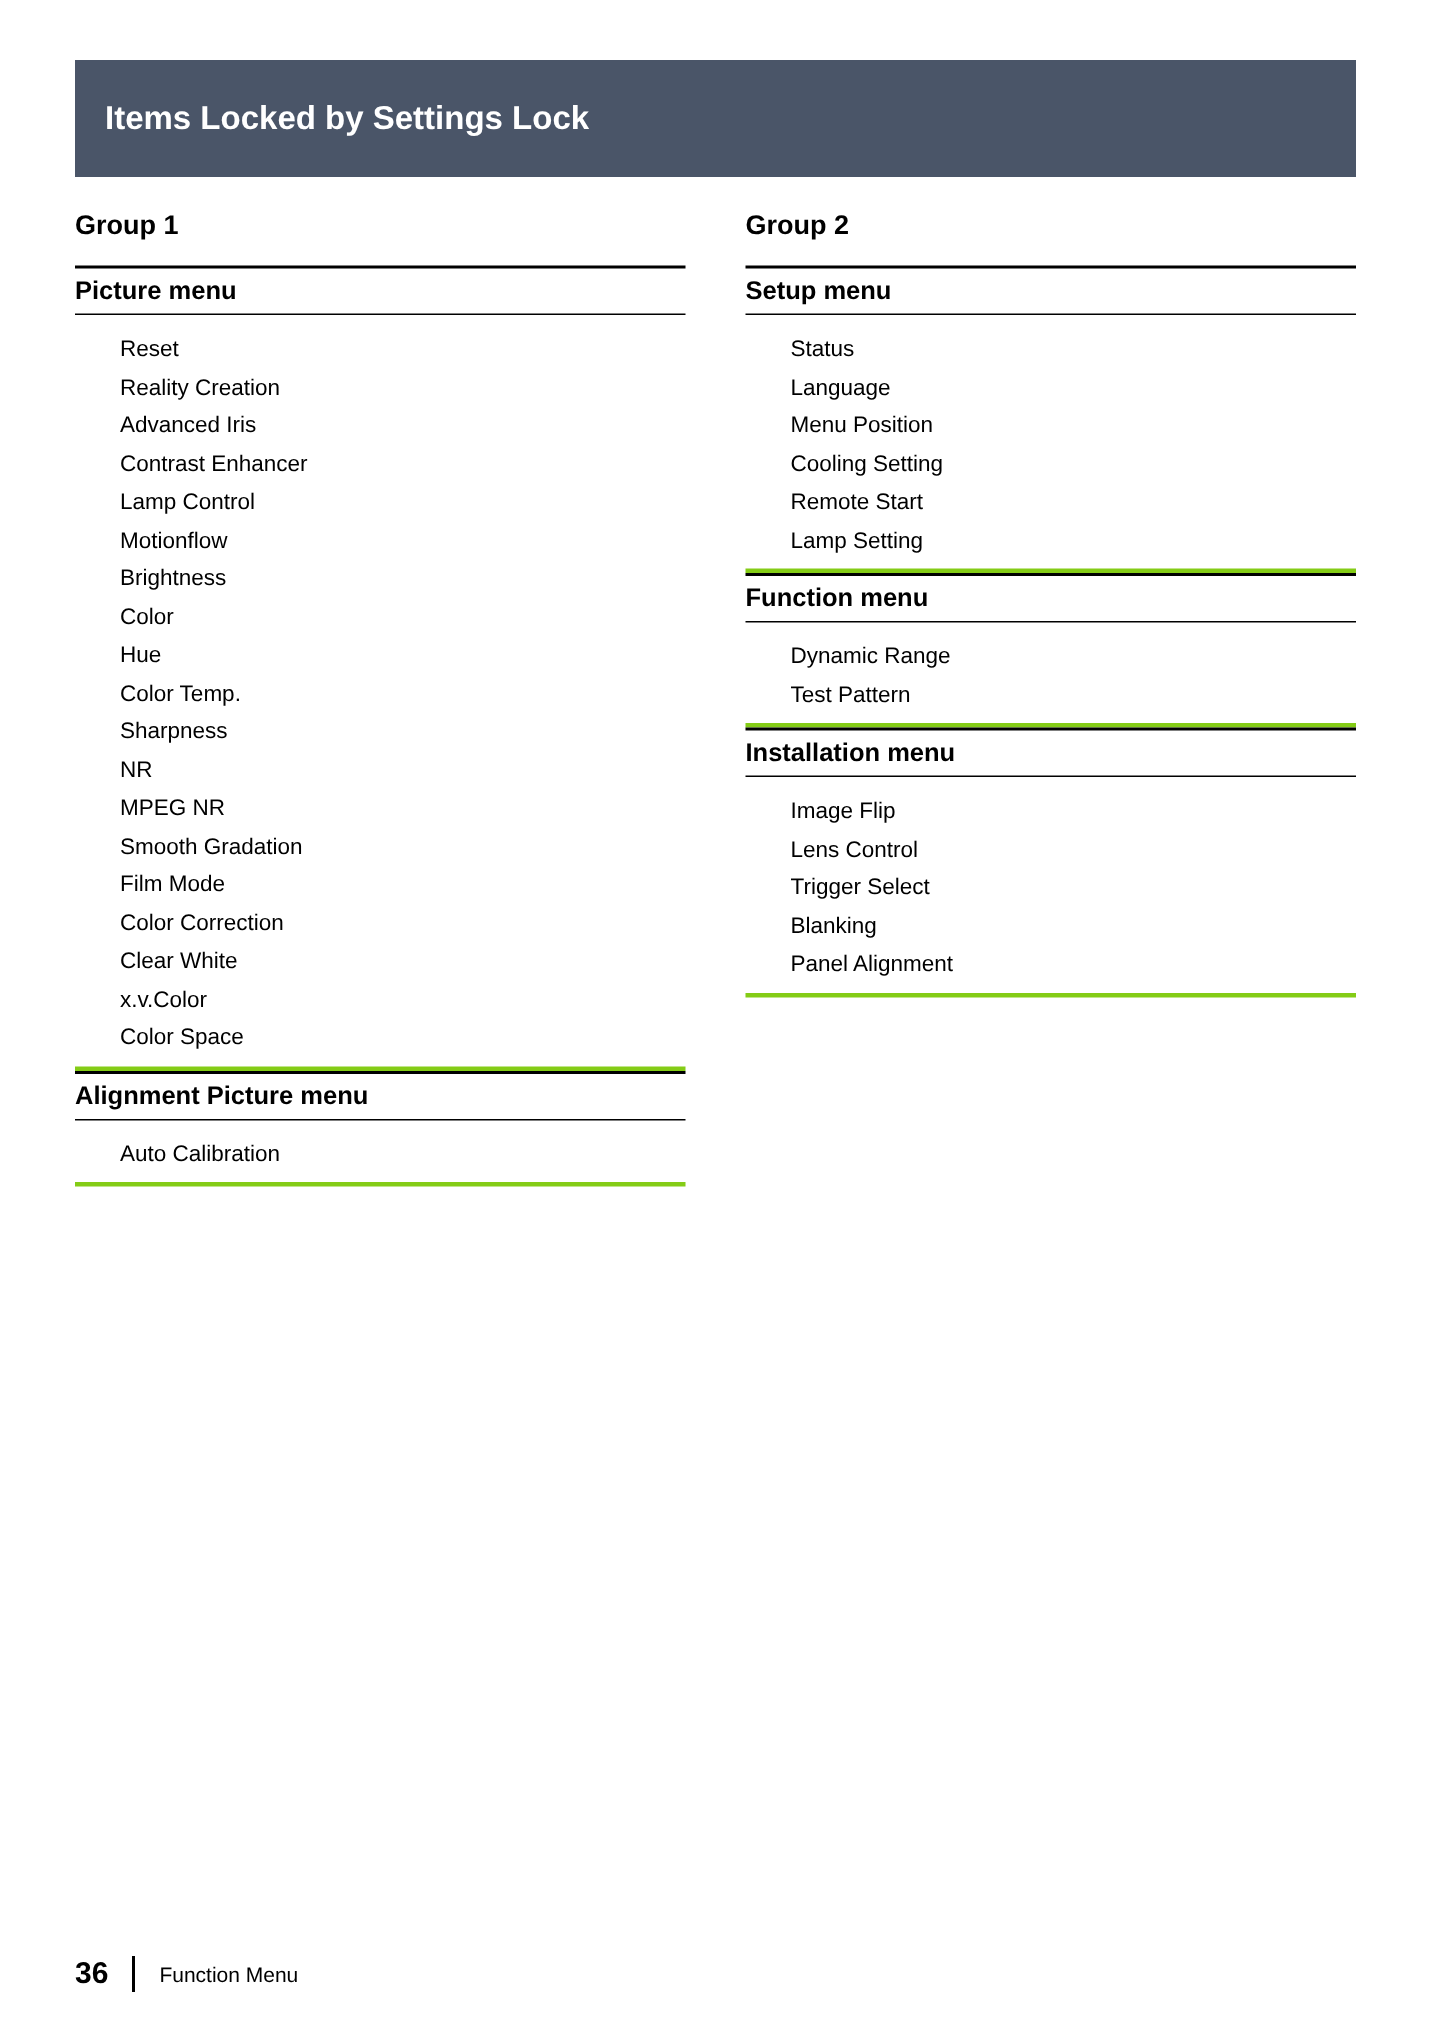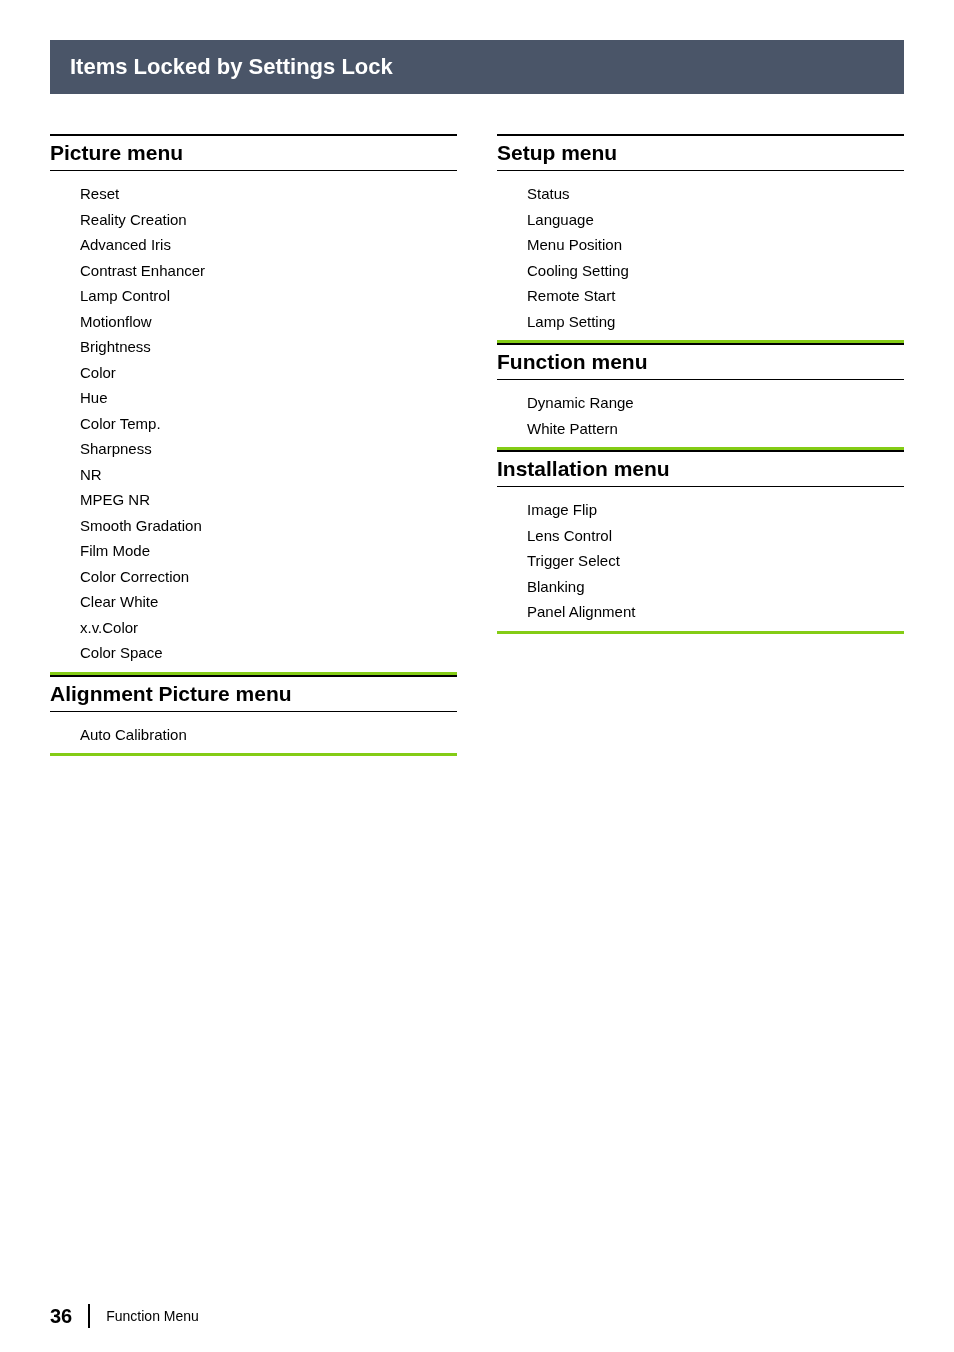--- a/index.html
+++ b/index.html
@@ -17,22 +17,22 @@
       color: #000000;
       position: relative;
     }
 
     .page-container {
       padding: 40px 50px 80px 50px;
     }
 
     .page-header {
       background-color: #4a5568;
-      padding: 14px 20px;
-      margin-bottom: 40px;
+      padding: 26px 20px;
+      margin-bottom: 22px;
     }
 
     .page-header h1 {
       color: #ffffff;
       font-size: 22px;
       font-weight: bold;
     }
 
     .two-column-layout {
       display: flex;
@@ -49,21 +49,21 @@
       margin-bottom: 16px;
       color: #000000;
     }
 
     .section {
       margin-bottom: 0;
     }
 
     .section-header {
       font-weight: bold;
-      font-size: 21px;
+      font-size: 17px;
       border-top: 2px solid #000000;
       border-bottom: 1px solid #000000;
       padding: 5px 0 5px 0;
       margin-bottom: 4px;
       color: #000000;
     }
 
     .section-items {
       padding: 6px 0 6px 30px;
       border-bottom: 3px solid #84cc16;
@@ -105,20 +105,21 @@
 
 <div class="page-container">
 
   <div class="page-header" style="background-color: #4a5568;">
     <h1>Items Locked by Settings Lock</h1>
   </div>
 
   <div class="two-column-layout">
 
     <div class="column">
+      <div class="group-title">Group 1</div>
 
       <div class="section">
         <div class="section-header">Picture menu</div>
         <div class="section-items">
           <div class="item">Reset</div>
           <div class="item">Reality Creation</div>
           <div class="item">Advanced Iris</div>
           <div class="item">Contrast Enhancer</div>
           <div class="item">Lamp Control</div>
           <div class="item">Motionflow</div>
@@ -140,38 +141,39 @@
 
       <div class="section">
         <div class="section-header">Alignment Picture menu</div>
         <div class="section-items">
           <div class="item">Auto Calibration</div>
         </div>
       </div>
     </div>
 
     <div class="column">
+      <div class="group-title">Group 2</div>
 
       <div class="section">
         <div class="section-header">Setup menu</div>
         <div class="section-items">
           <div class="item">Status</div>
           <div class="item">Language</div>
           <div class="item">Menu Position</div>
           <div class="item">Cooling Setting</div>
           <div class="item">Remote Start</div>
           <div class="item">Lamp Setting</div>
         </div>
       </div>
 
       <div class="section">
         <div class="section-header">Function menu</div>
         <div class="section-items">
           <div class="item">Dynamic Range</div>
-          <div class="item">White Pattern</div>
+          <div class="item">Test Pattern</div>
         </div>
       </div>
 
       <div class="section">
         <div class="section-header">Installation menu</div>
         <div class="section-items">
           <div class="item">Image Flip</div>
           <div class="item">Lens Control</div>
           <div class="item">Trigger Select</div>
           <div class="item">Blanking</div>

